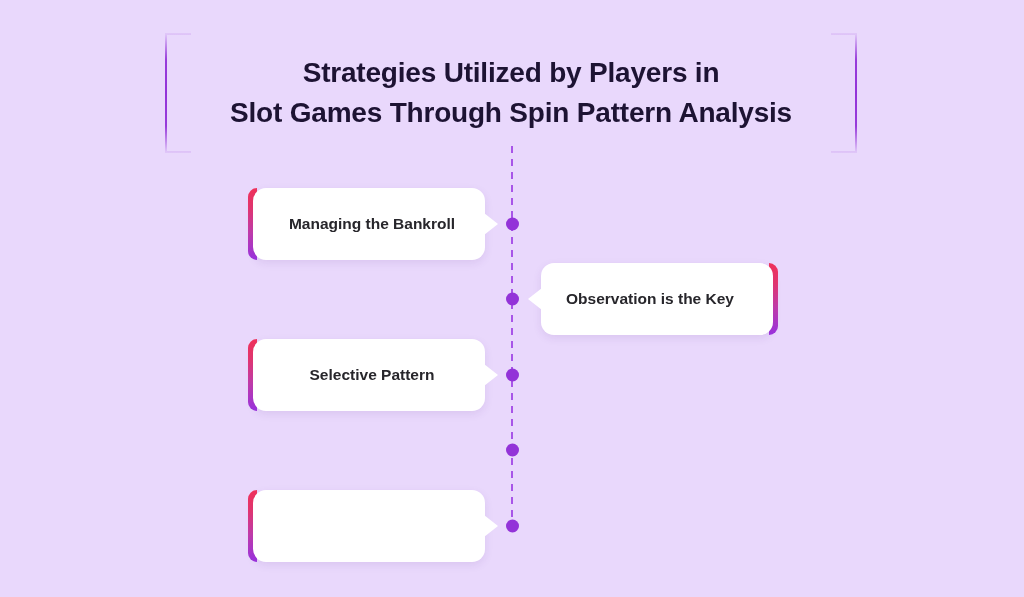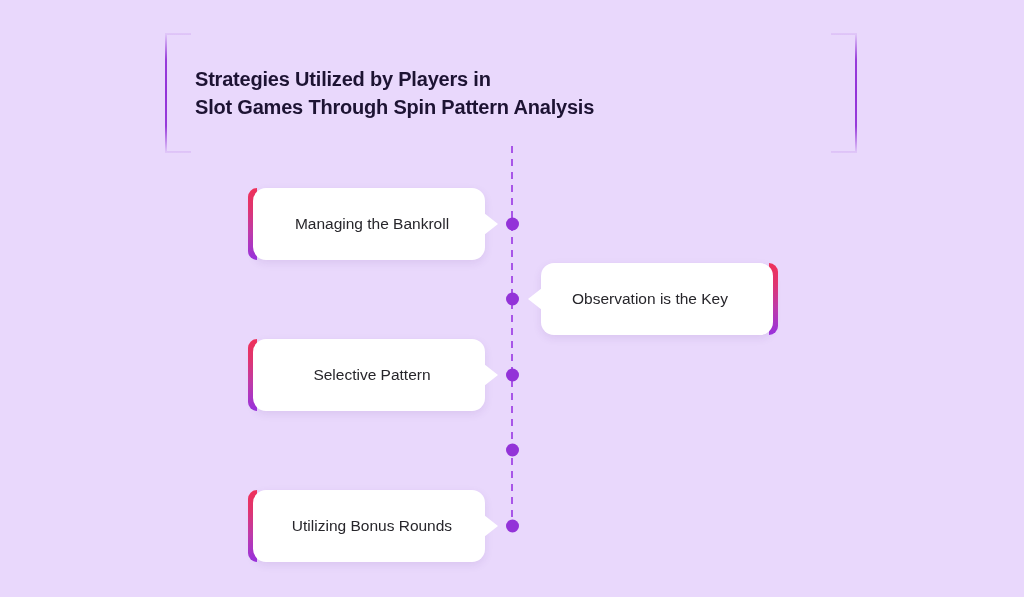--- a/index.html
+++ b/index.html
@@ -63,22 +63,23 @@
         rgba(147,51,216,0.95) 78%,
         rgba(147,51,216,0.10) 100%) 1 stretch;
   }
 
   .title-text {
     position: absolute;
     left: 30px;
     right: 30px;
     top: 50%;
     transform: translateY(-50%);
+    text-align: center;
     color: #1d1333;
-    font-size: 20px;
+    font-size: 28px;
     font-weight: bold;
     line-height: 1.42;
     letter-spacing: -0.2px;
     white-space: pre-line;
   }
 
   
   .timeline-line {
     position: absolute;
     left: 511px;
@@ -106,21 +107,21 @@
     background: #ffffff;
     border-radius: 13px;
     box-shadow: 0 3px 9px rgba(90, 40, 140, 0.10);
     display: flex;
     align-items: center;
     box-sizing: border-box;
   }
   .card-label {
     font-size: 15.5px;
     color: #27262b;
-    font-weight: 400;
+    font-weight: 700;
     width: 100%;
     text-align: center;
     line-height: 1.2;
   }
 
   
   .accent {
     position: absolute;
     top: 0;
     width: 9px;
@@ -200,16 +201,15 @@
   <div class="card card-left" style="top:339px">
     <div class="accent"></div>
     <div class="notch"></div>
     <div class="card-label">Selective Pattern</div>
   </div>
 
 
   <div class="card card-left" style="top:490px">
     <div class="accent"></div>
     <div class="notch"></div>
-    <div class="card-label">Utilizing Bonus Rounds</div>
   </div>
 
 </div>
 
 </body></html>

